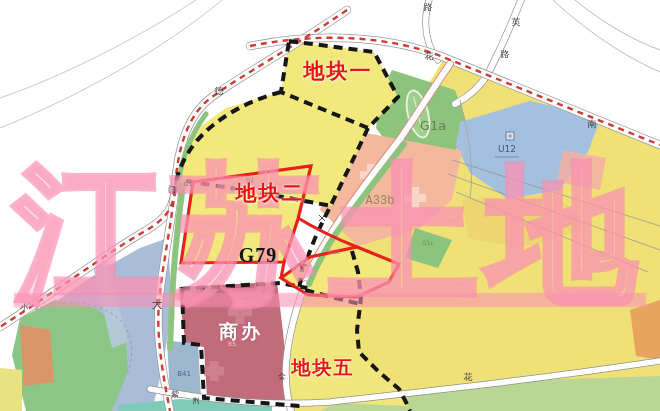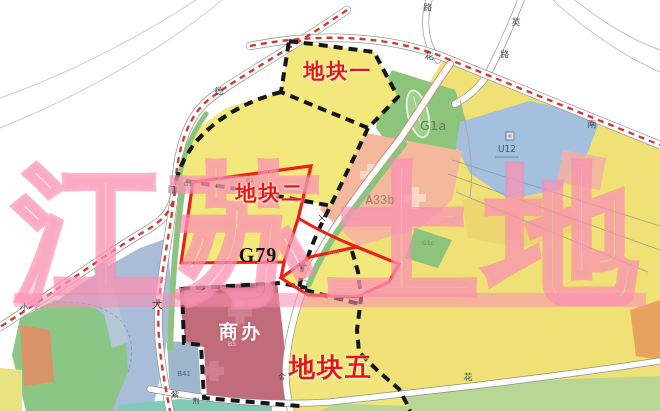--- a/index.html
+++ b/index.html
@@ -136,21 +136,21 @@
       <path d="M 298,218 C 316,229 337,239 357,247"></path>
       <path d="M 284,262 C 283,268 282,273 281,278"></path>
     </g>
   </svg>
 
   <div class="watermark">江苏土地</div>
 
   <div class="lbl plot-label" style="left:338px;top:71px;font-size:21px;text-align:right;">地块一</div>
   <div class="lbl plot-label" style="left:270px;top:150px;font-size:21px;margin-top:43px;">地块二</div>
   <div class="lbl g79" style="left:258px;top:255px;font-size:20px;">G79</div>
-  <div class="lbl plot-label" style="left:331px;top:367px;font-size:26px;">地块五</div>
+  <div class="lbl plot-label" style="left:323px;top:367px;font-size:19px;">地块五</div>
   <div class="lbl white-label" style="left:233px;top:331px;font-size:19px;margin-left:8px;">商办</div>
   <div class="lbl" style="left:232px;top:344px;font-size:6px;color:rgba(255,255,255,.65);">B5</div>
 
   <div class="lbl code" style="left:250px;top:180px;font-size:6px;">R2</div>
   <div class="lbl code" style="left:188px;top:184px;font-size:6px;color:#6f8a5f;">G1</div>
   <div class="lbl code" style="left:433px;top:125px;font-size:13px;color:#667d58;">G1a</div>
   <div class="lbl code" style="left:507px;top:149px;font-size:9px;font-weight:400;color:#3c587c;">U12</div>
   <div class="lbl code" style="left:380px;top:201px;font-size:12px;color:#9b7f6e;font-family:Liberation Mono, monospace;">A33b</div>
   <div class="lbl code" style="left:334px;top:252px;font-size:6px;">Rax</div>
   <div class="lbl code" style="left:428px;top:243px;font-size:6px;color:#6f8a5f;">G1c</div>

